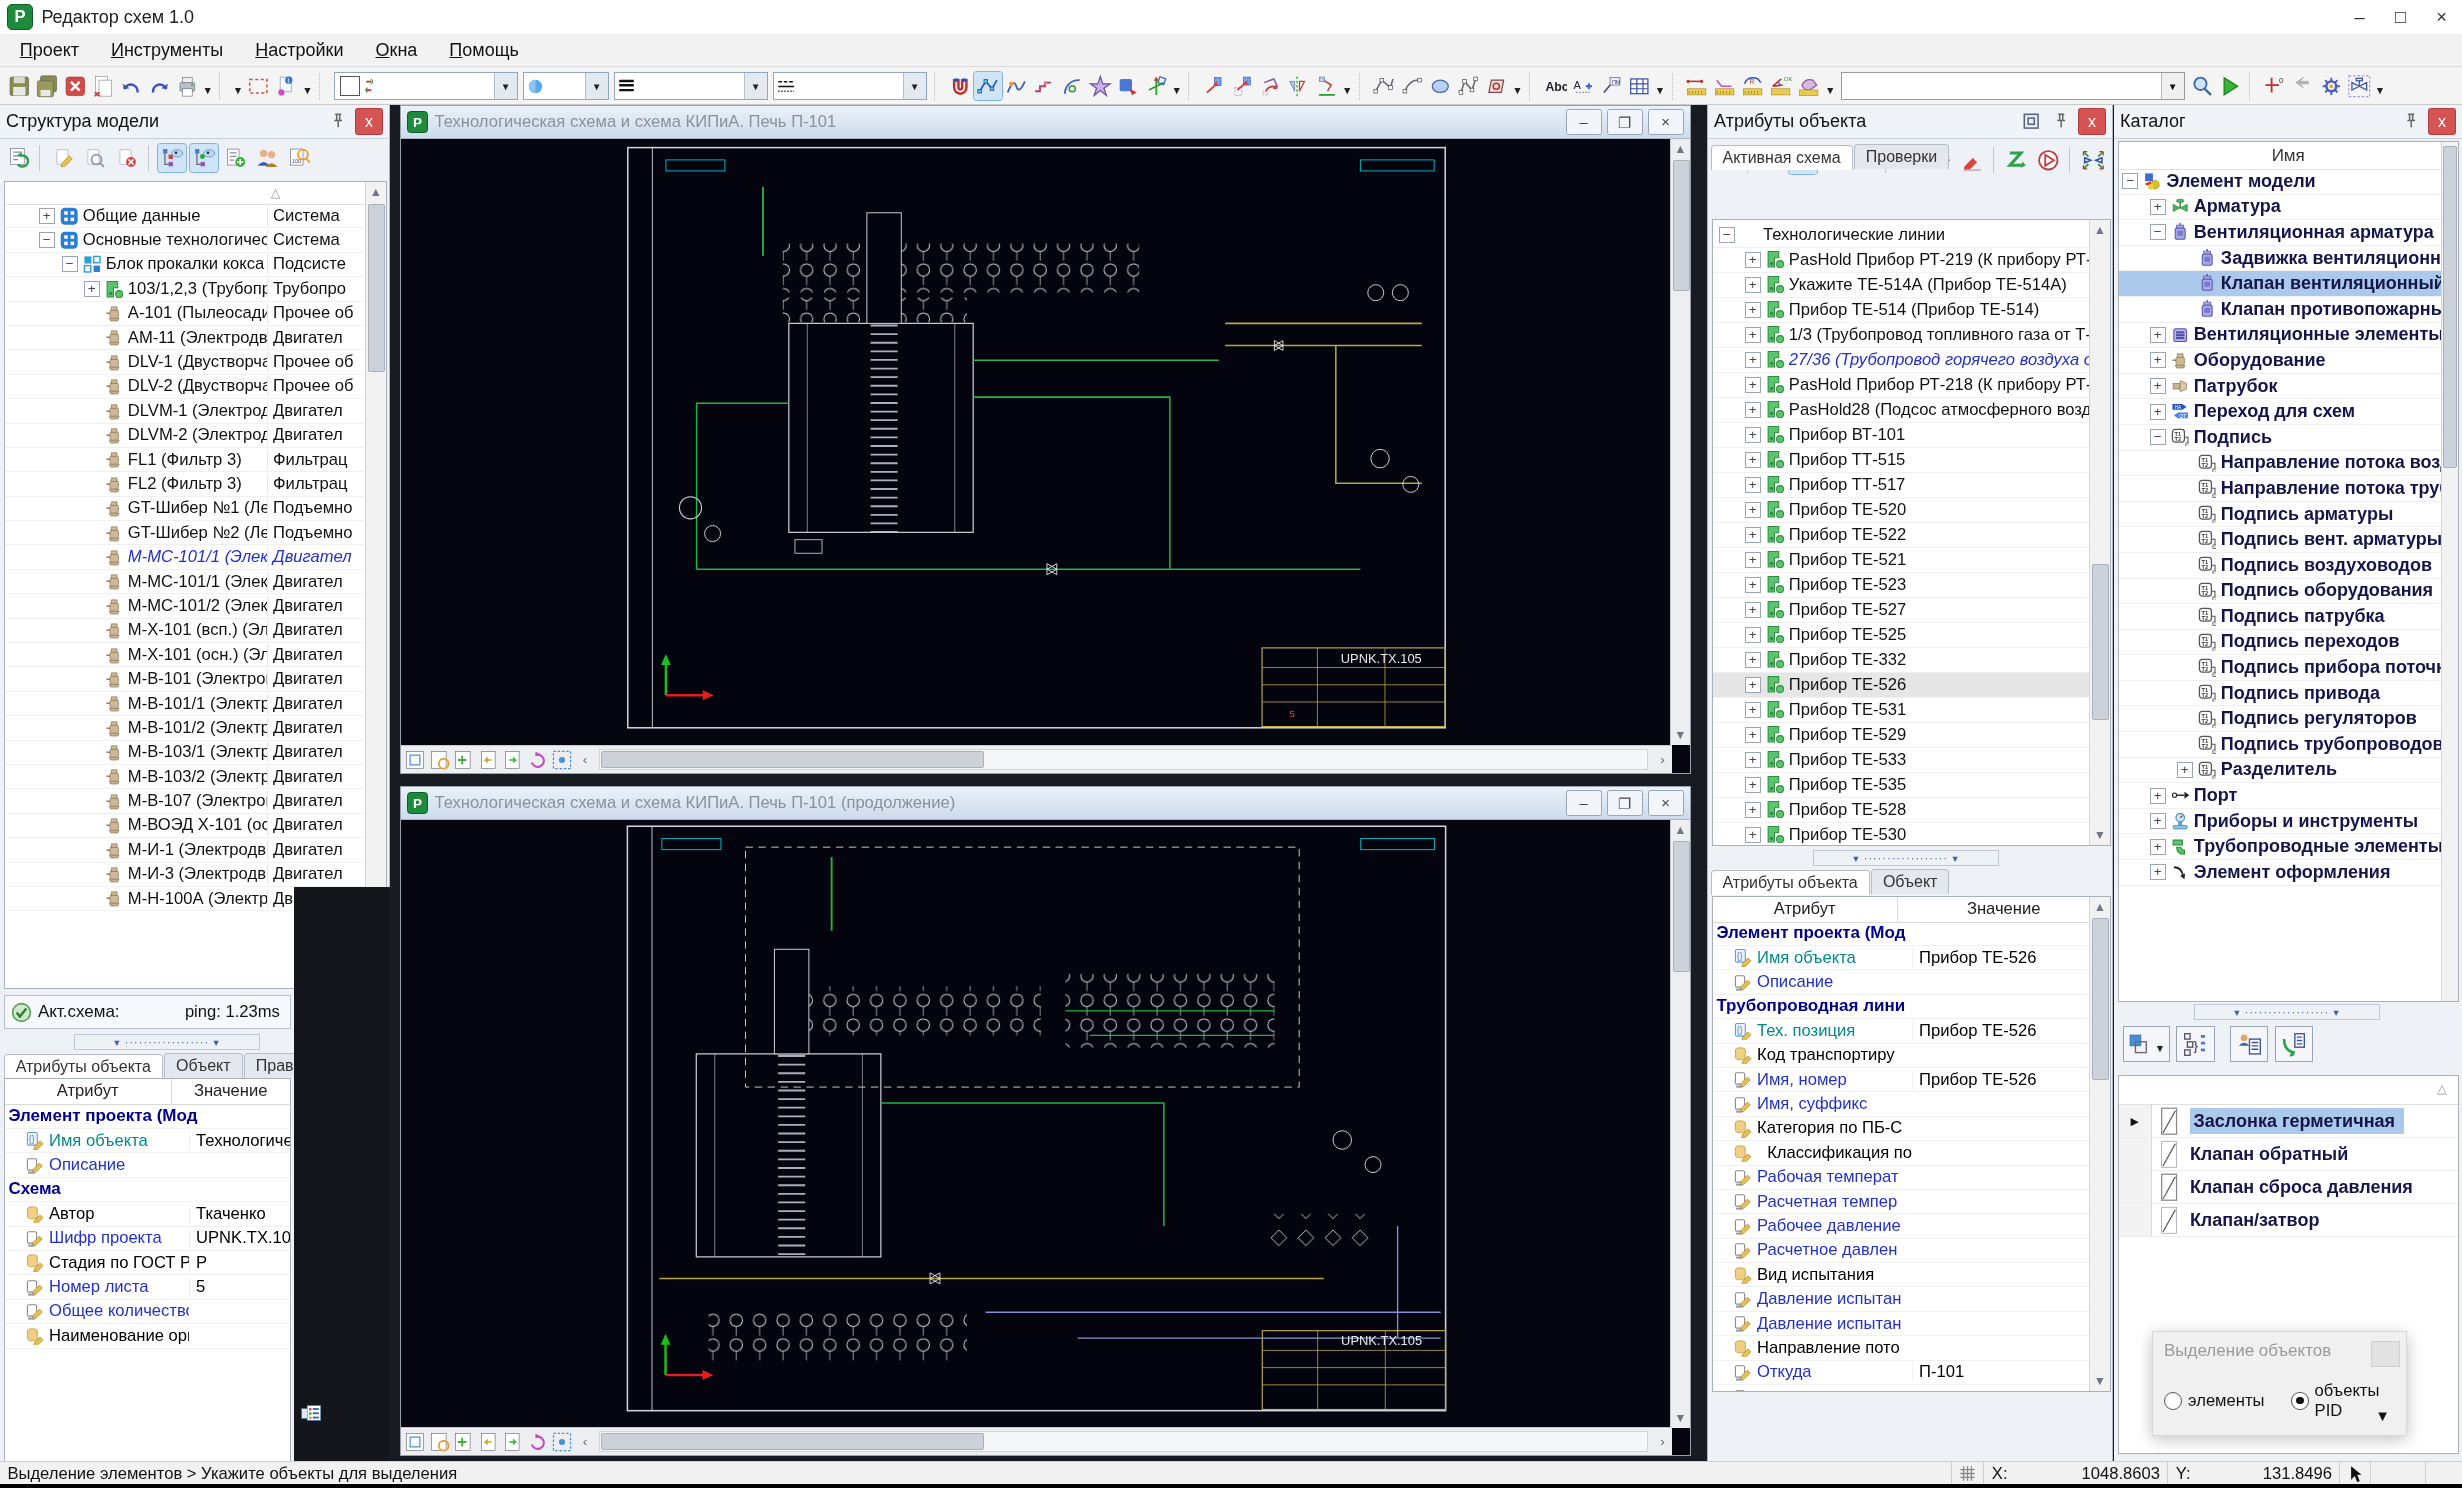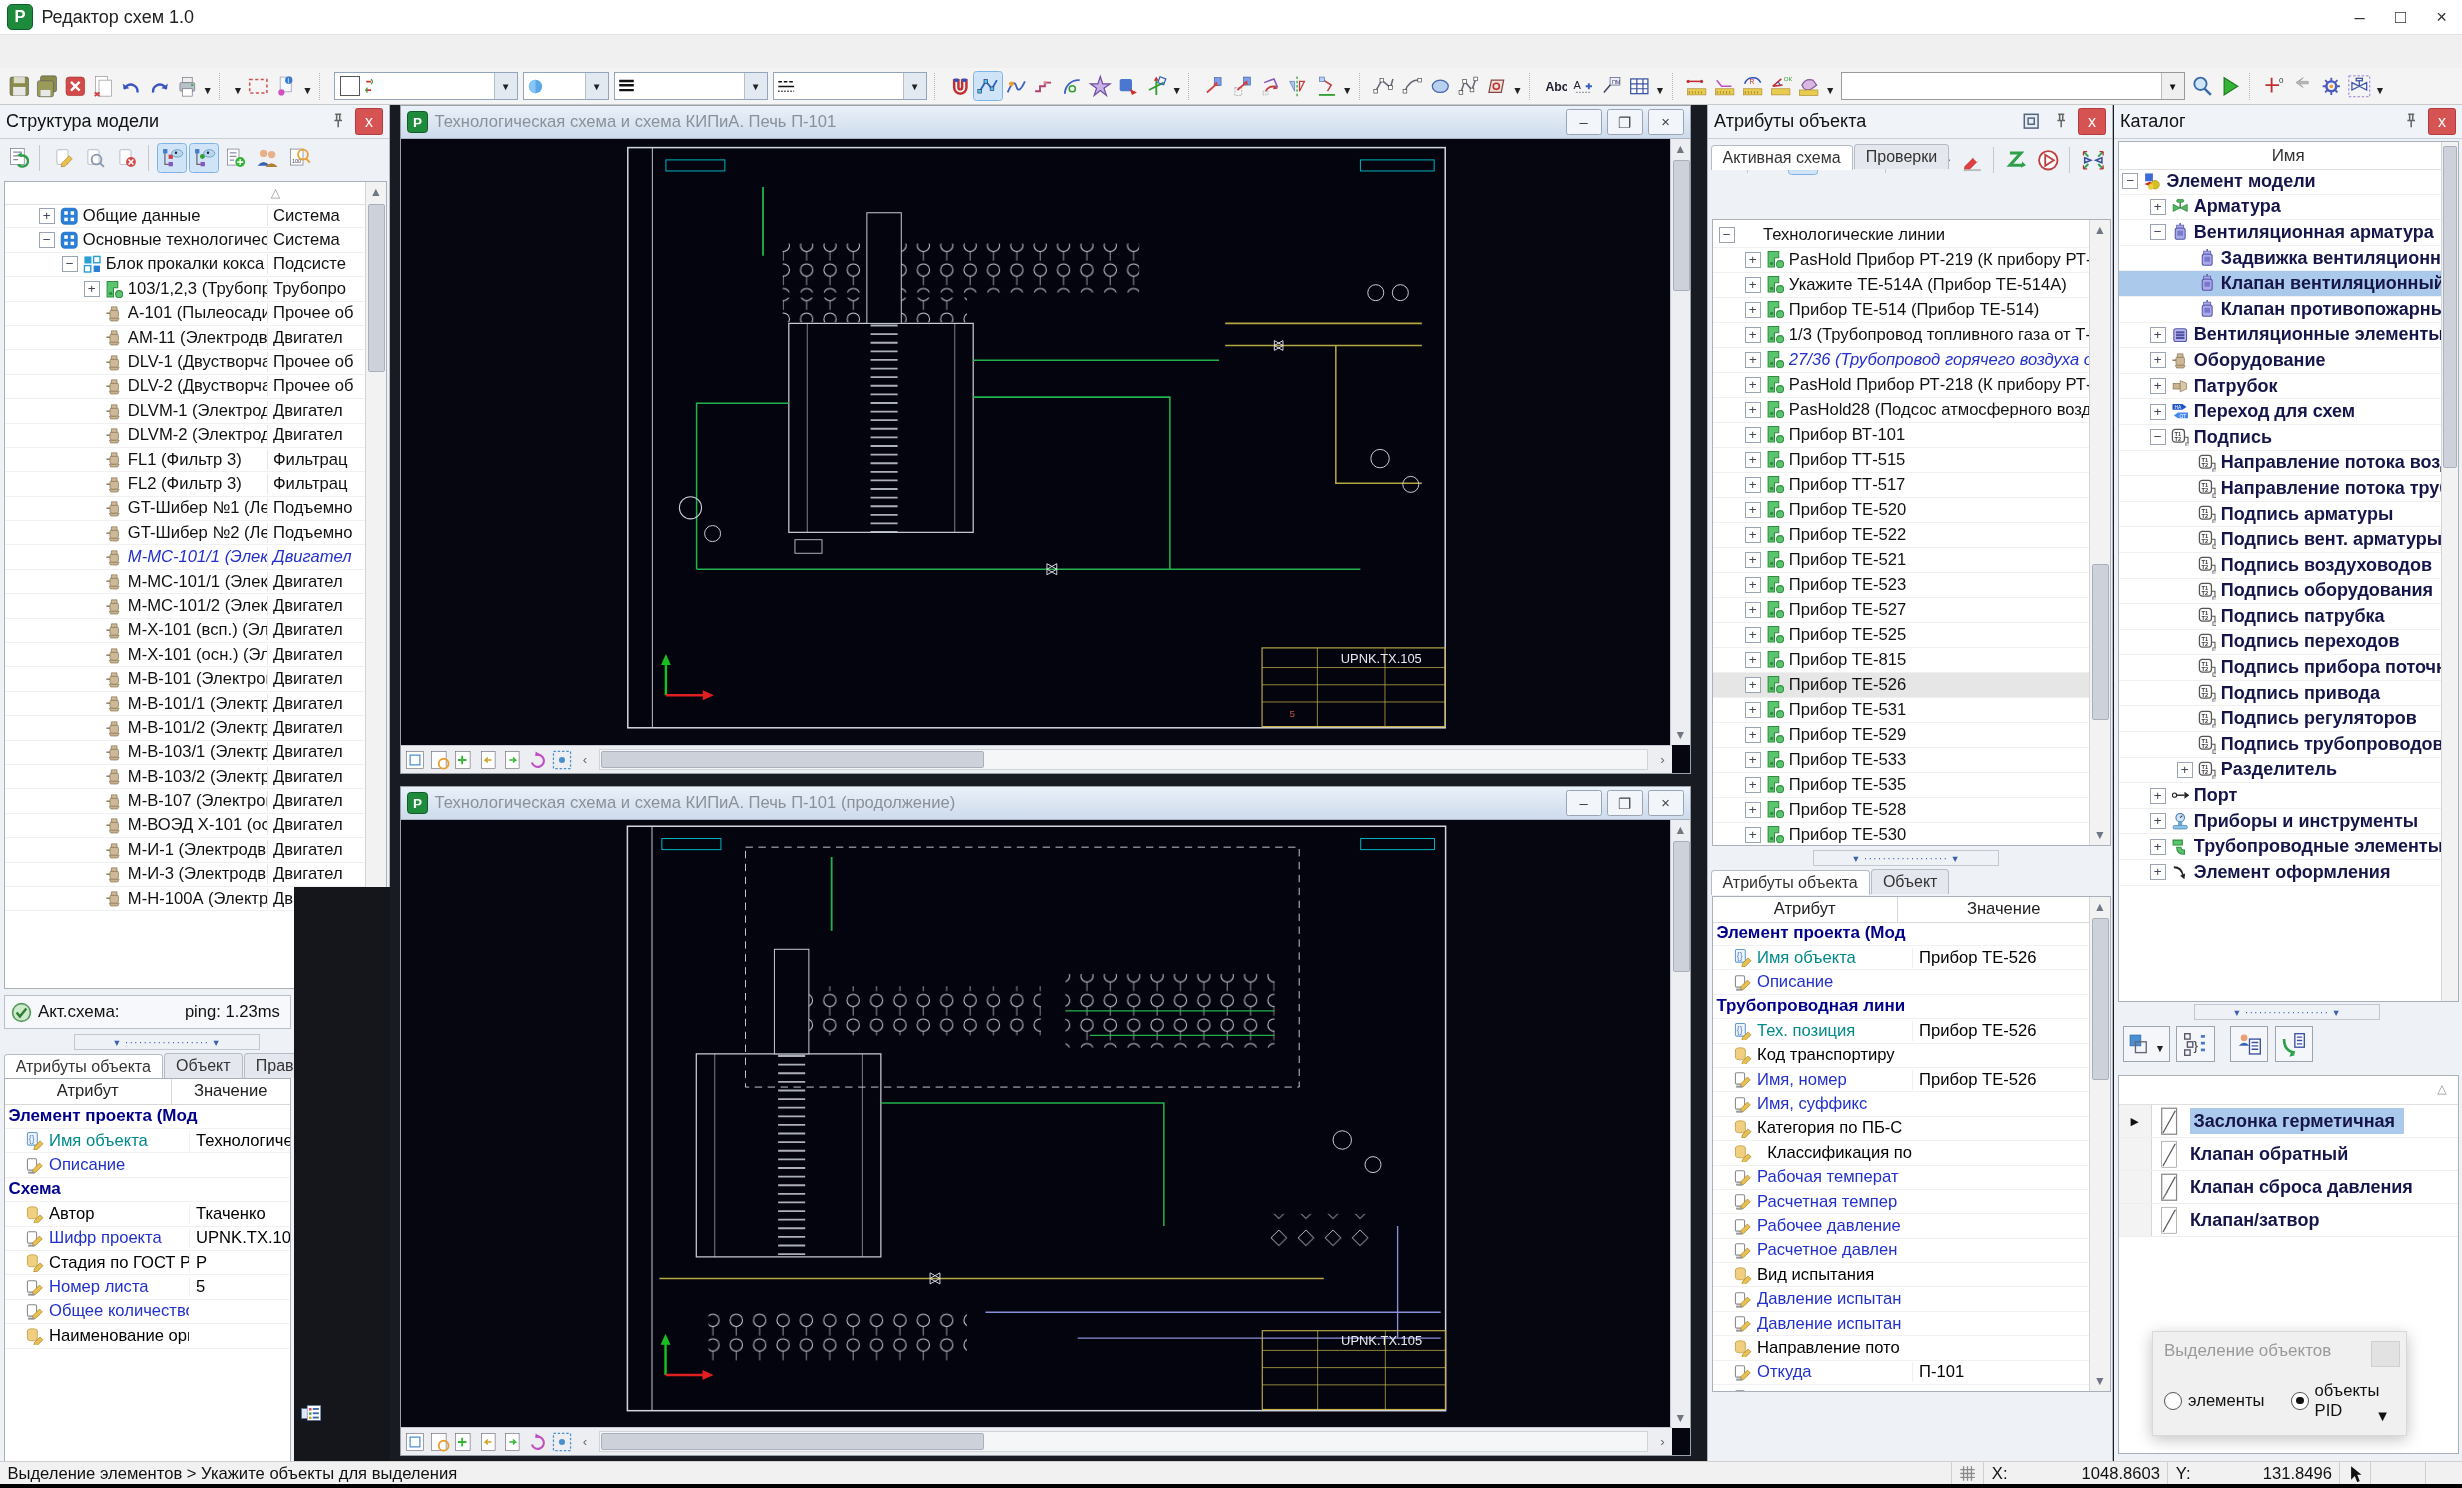--- a/index.html
+++ b/index.html
@@ -109,20 +109,27 @@
   <div class="titlebar">
     <div class="applogo">P</div>
     <div class="apptitle">Редактор схем 1.0</div>
     <div class="winbtns">
       <div class="winbtn">–</div>
       <div class="winbtn">□</div>
       <div class="winbtn">×</div>
     </div>
   </div>
 
+  <div class="menubar" id="menubar">
+      <span class="mitem"><u>П</u>роект</span>
+      <span class="mitem"><u>И</u>нструменты</span>
+      <span class="mitem"><u>Н</u>астройки</span>
+      <span class="mitem"><u>О</u>кна</span>
+      <span class="mitem"><u>П</u>омощь</span>
+    </div>
 
   <div class="toolbar" id="maintoolbar">
       <span class="tbi">
         <svg viewBox="0 0 40 40">
           <rect x="5" y="5" width="30" height="30" rx="3" fill="#8a8a4a" stroke="#555"></rect>
           <rect x="11" y="5" width="18" height="10" fill="#dcdccc"></rect>
           <rect x="10" y="21" width="20" height="14" fill="#e8e8e8"></rect>
         </svg>
       </span>
       <span class="tbi">
@@ -1504,21 +1511,21 @@
     <span class="tname">Прибор ТЕ-525</span>
   </div>
             <div class="trow" style="height:24px;">
     <span style="width:32px;flex:0 0 auto;"></span>
               <span class="exp">+</span>
     <span class="ticon"><svg viewBox="0 0 26 26">
                   <path d="M3 2 h15 v9 h-6 v13 h-9 z" fill="#5ac56c" stroke="#2f8f40" stroke-width="1.5"></path>
                   <circle cx="20" cy="20" r="5" fill="#5ac56c" stroke="#2f8f40" stroke-width="1.5"></circle>
                   <circle cx="8" cy="19" r="2.5" fill="#2f8f40"></circle>
                 </svg></span>
-    <span class="tname">Прибор ТЕ-815</span>
+    <span class="tname">Прибор ТЕ-332</span>
   </div>
             <div class="trow selgray" style="height:24px;">
     <span style="width:32px;flex:0 0 auto;"></span>
               <span class="exp">+</span>
     <span class="ticon"><svg viewBox="0 0 26 26">
                   <path d="M3 2 h15 v9 h-6 v13 h-9 z" fill="#5ac56c" stroke="#2f8f40" stroke-width="1.5"></path>
                   <circle cx="20" cy="20" r="5" fill="#5ac56c" stroke="#2f8f40" stroke-width="1.5"></circle>
                   <circle cx="8" cy="19" r="2.5" fill="#2f8f40"></circle>
                 </svg></span>
     <span class="tname">Прибор ТЕ-526</span>

